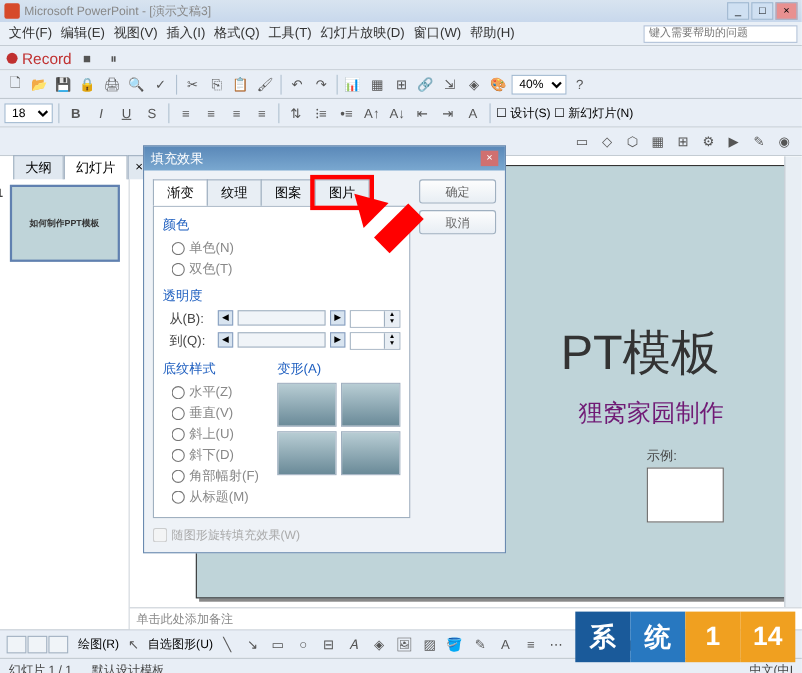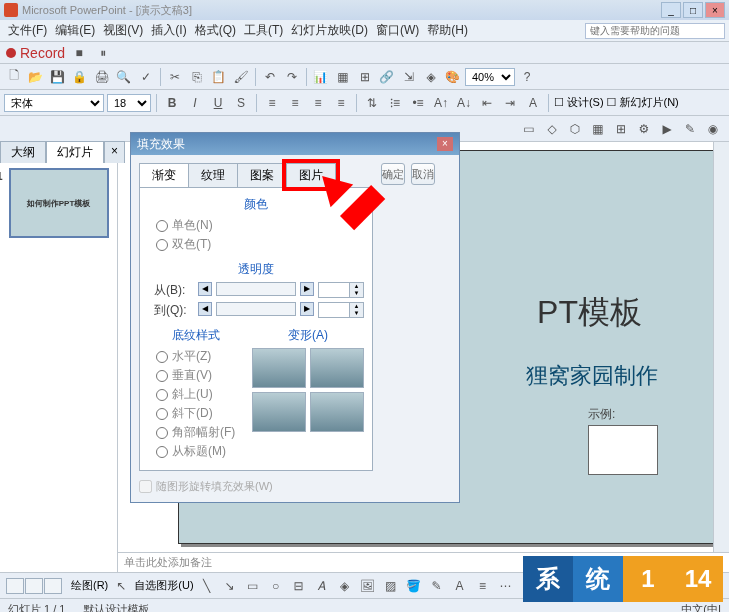--- a/index.html
+++ b/index.html
@@ -22,56 +22,56 @@
 .tb-select { height: 18px; border: 1px solid #a0b8d0; background: #fff; font-size: 11px; padding: 0 2px; }
 
 .record-bar { height: 22px; background: #e8eef6; display: flex; align-items: center; padding: 0 6px; gap: 4px; border-bottom: 1px solid #c0c8d0; }
 .record-dot { width: 10px; height: 10px; background: #c03030; border-radius: 50%; }
 .record-text { color: #c03030; font-size: 14px; }
 
 .format-bar { height: 26px; background: #e8eef6; display: flex; align-items: center; padding: 2px 4px; gap: 3px; border-bottom: 1px solid #c0c8d0; flex-wrap: nowrap; overflow: hidden; }
 .format-bar2 { height: 26px; background: #e8eef6; display: flex; align-items: center; justify-content: flex-end; padding: 2px 6px; gap: 3px; border-bottom: 1px solid #c0c8d0; }
 
 .main { display: flex; height: 430px; position: relative; }
-.tabs-bar { position: absolute; top: -1px; left: 0; display: flex; z-index: 2; justify-content: space-between; }
+.tabs-bar { position: absolute; top: -1px; left: 12px; display: flex; z-index: 2; justify-content: space-between; }
 .tab { padding: 2px 10px; background: #e0e8f0; border: 1px solid #a0b0c0; border-bottom: none; font-size: 12px; }
 .tab.active { background: #fff; }
 
 .left-panel { width: 118px; background: #fff; border-right: 1px solid #c0c8d0; padding-top: 20px; }
 .thumb-area { padding: 6px; font-weight: bold; }
 .thumb { width: 100px; height: 70px; border: 2px solid #6080b0; background: #bfd4d9; margin: 0 auto; position: relative; }
 .thumb-num { position: absolute; left: -14px; top: 0; font-size: 11px; color: #444; }
 .thumb-content { position: absolute; top: 50%; left: 50%; transform: translate(-50%,-50%); font-size: 8px; color: #333; text-align: center; white-space: nowrap; }
 
 .canvas { flex: 1; background: #fff; display: flex; flex-direction: column; position: relative; }
 .slide-area { flex: 1; background: #fff; position: relative; overflow: hidden; }
 .slide { position: absolute; left: 60px; top: 8px; right: 10px; bottom: 8px; background: #bfd4d9; border: 1px solid #333; box-shadow: 3px 3px 0 #888; }
-.slide-title { position: absolute; right: 76px; top: 140px; font-size: 32px; color: #333; }
-.slide-sub { position: absolute; right: 60px; top: 210px; font-size: 22px; color: #0c4a6e; }
+.slide-title { position: absolute; right: 64px; top: 140px; font-size: 44px; color: #333; }
+.slide-sub { position: absolute; right: 60px; top: 210px; font-size: 22px; color: #701a75; }
 .sample-box { position: absolute; right: 60px; top: 255px; }
 .sample-label { font-size: 12px; color: #444; }
 .sample-rect { width: 70px; height: 50px; border: 1px solid #666; background: #fff; margin-top: 2px; }
 
 .notes-bar { height: 20px; background: #fff; border-top: 1px solid #c0c8d0; padding: 2px 6px; font-size: 11px; color: #888; }
 
 
 .dialog { position: absolute; left: 130px; top: 132px; width: 330px; background: #eef2f7; border: 1px solid #6a8ab0; z-index: 100; }
 .dlg-title { height: 22px; background: linear-gradient(#5a88b8,#7aa8d0); color: #fff; font-size: 12px; padding: 2px 6px; display: flex; align-items: center; }
 .dlg-close { margin-left: auto; width: 16px; height: 14px; background: #d07070; color: #fff; text-align: center; font-size: 10px; line-height: 14px; }
 .dlg-body { padding: 8px; display: flex; gap: 8px; }
 .dlg-left { flex: 1; }
-.dlg-right { width: 70px; display: flex; flex-direction: row; gap: 6px; }
+.dlg-right { width: 70px; display: flex; flex-direction: column; gap: 6px; }
 .dlg-btn { height: 22px; border: 1px solid #a0b0c0; background: linear-gradient(#fdfdfd,#e8eef4); font-size: 11px; color: #666; border-radius: 3px; }
 .dlg-tabs { display: flex; margin-bottom: 0; }
 .dlg-tab { padding: 3px 12px; border: 1px solid #a0b0c0; background: #e8eef4; font-size: 12px; border-bottom: none; margin-right: -1px; }
 .dlg-tab.active { background: #fff; }
 .dlg-tab.highlighted { outline: 4px solid #ff0000; position: relative; z-index: 5; }
 .dlg-content { border: 1px solid #a0b0c0; background: #fff; padding: 8px; }
 .dlg-group { margin-bottom: 8px; }
-.dlg-group-title { color: #2060c0; font-size: 12px; margin-bottom: 4px; text-align: center; }
+.dlg-group-title { color: #2060c0; font-size: 12px; margin-bottom: 4px; }
 .radio-row { display: flex; align-items: center; gap: 4px; font-size: 12px; color: #888; margin: 2px 0 2px 8px; }
 .radio-row input { width: 12px; height: 12px; }
 .trans-row { display: flex; align-items: flex-start; gap: 4px; margin: 3px 0 3px 6px; font-size: 12px; }
 .trans-label { width: 40px; color: #444; }
 .slider { width: 80px; height: 14px; border: 1px solid #a0b0c0; background: #f0f4f8; position: relative; }
 .slider-btn { width: 14px; height: 14px; border: 1px solid #8aa0c0; background: #d8e4f0; font-size: 8px; text-align: center; line-height: 12px; }
 .spinner { width: 46px; height: 16px; border: 1px solid #a0b0c0; background: #fff; display: flex; }
 .spinner input { width: 30px; border: none; font-size: 10px; padding: 0 2px; }
 .spinner-btns { width: 14px; display: flex; flex-direction: column; }
 .spinner-btns div { flex: 1; border-left: 1px solid #a0b0c0; font-size: 6px; text-align: center; background: #e8eef4; }
@@ -156,21 +156,20 @@
   <div class="tb-btn">⊞</div>
   <div class="tb-btn">🔗</div>
   <div class="tb-btn">⇲</div>
   <div class="tb-btn">◈</div>
   <div class="tb-btn">🎨</div>
   <select class="tb-select" style="width:50px"><option>40%</option></select>
   <div class="tb-btn">?</div>
 </div>
 
 <div class="format-bar">
-  <select class="tb-select" style="width:100px"><option>宋体</option></select>
   <select class="tb-select" style="width:44px"><option>18</option></select>
   <div class="tb-sep"></div>
   <div class="tb-btn" style="font-weight:bold">B</div>
   <div class="tb-btn" style="font-style:italic">I</div>
   <div class="tb-btn" style="text-decoration:underline">U</div>
   <div class="tb-btn">S</div>
   <div class="tb-sep"></div>
   <div class="tb-btn">≡</div>
   <div class="tb-btn">≡</div>
   <div class="tb-btn">≡</div>

